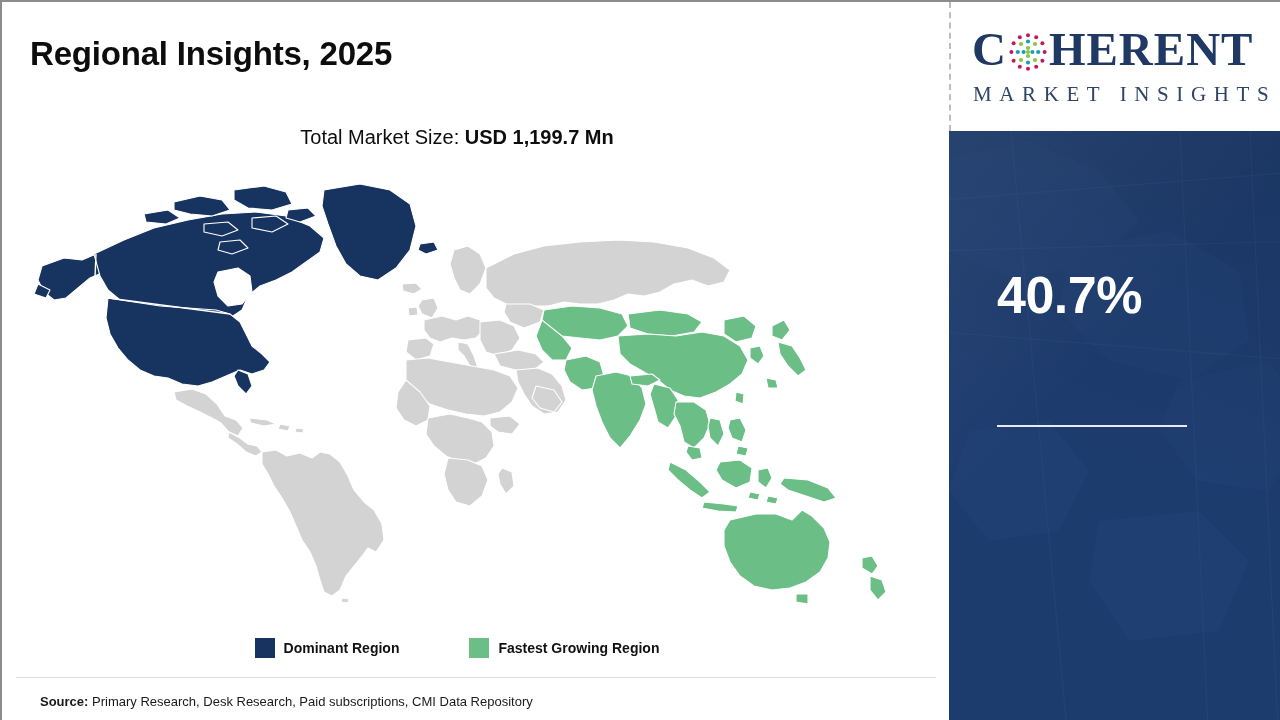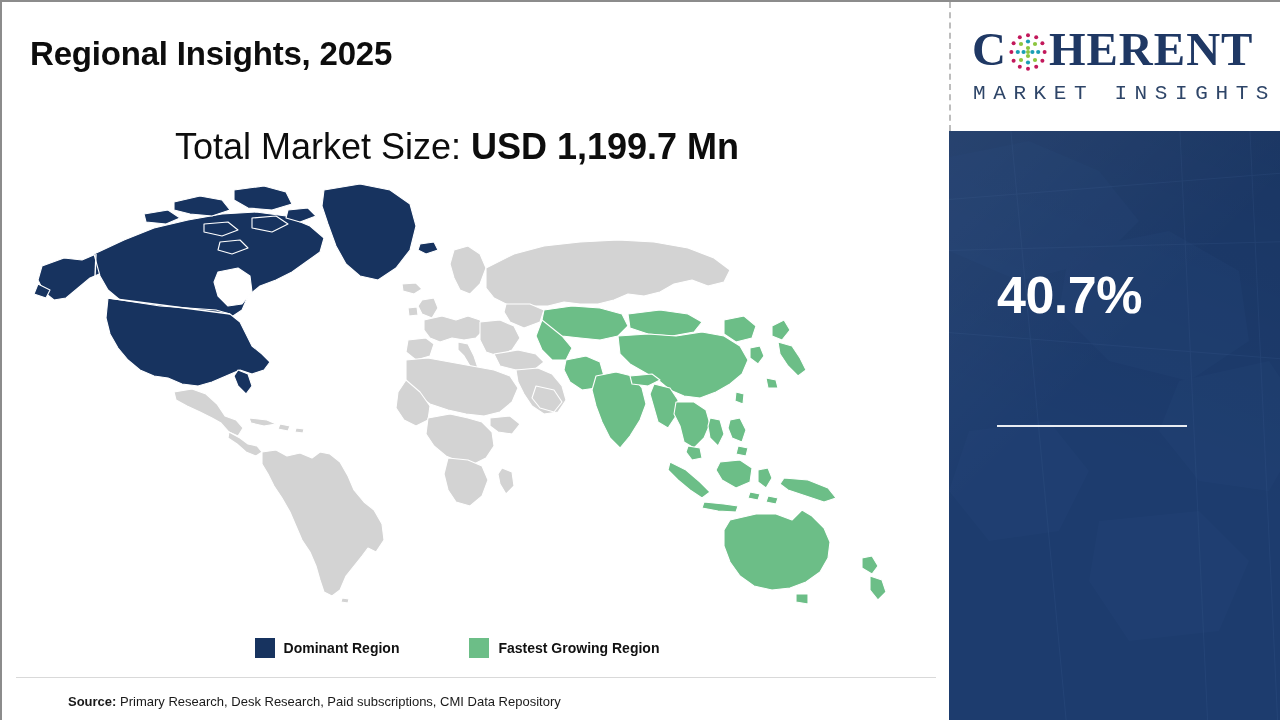--- a/index.html
+++ b/index.html
@@ -34,21 +34,21 @@
     color: #0d0d0d;
     letter-spacing: -0.2px;
     white-space: nowrap;
   }
 
   #market-size-line {
     position: absolute;
     left: 0; top: 124px;
     width: 910px;
     text-align: center;
-    font-size: 36px;
+    font-size: 20px;
     color: #0d0d0d;
     white-space: nowrap;
   }
   #market-size-label { font-weight: 400; }
   #market-size-value { font-weight: bold; }
 
   
   #map-wrap {
     position: absolute;
     left: 22px; top: 178px;
@@ -90,21 +90,21 @@
     width: 920px; height: 1px;
     background: #d9d9d9;
   }
   #source-line {
     position: absolute;
     left: 38px; top: 692px;
     font-size: 13px;
     color: #1a1a1a;
     white-space: nowrap;
   }
-  #source-label { font-weight: bold; margin-left: 28px; }
+  #source-label { font-weight: bold; }
   #source-text  { font-weight: 400; margin-top: 20px; }
 
   
   #vertical-divider {
     position: absolute;
     left: 947px; top: 0;
     width: 0; height: 129px;
     border-left: 2px dashed #bdbdbd;
   }
 
@@ -129,21 +129,21 @@
   #logo-globe-icon {
     display: inline-block;
     width: 40px; height: 40px;
     margin: 0 1px;
     position: relative;
     top: 2px;
   }
   #logo-tagline {
     position: absolute;
     left: 9px; top: 66px;
-    font-family: Liberation Mono, monospace;
+    font-family: Liberation Serif, serif;
     font-size: 21px;
     font-weight: 400;
     color: #2e4568;
     letter-spacing: 7.6px;
     white-space: nowrap;
   }
 
   
   #right-panel {
     position: absolute;

